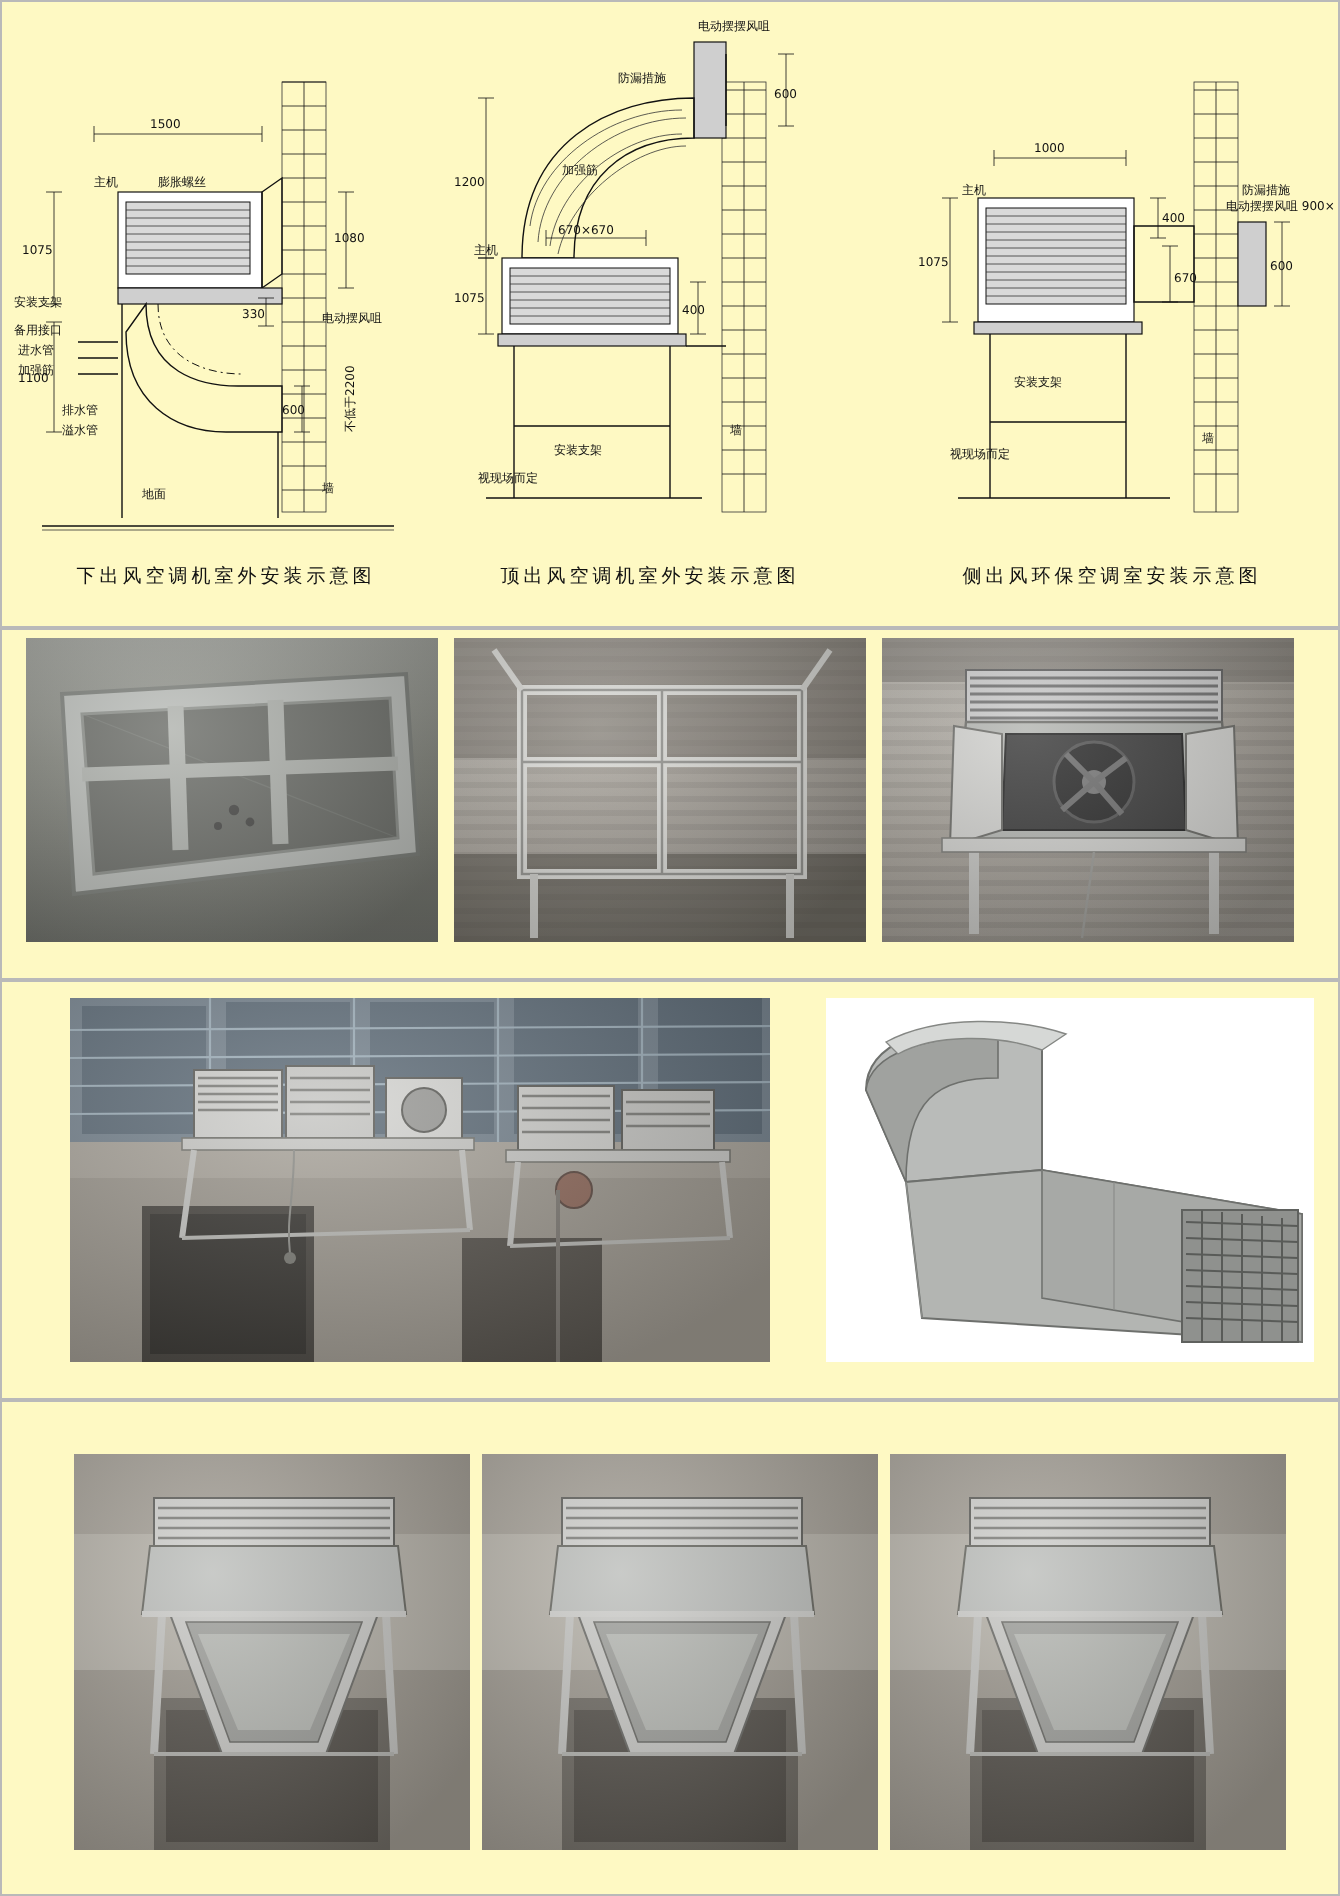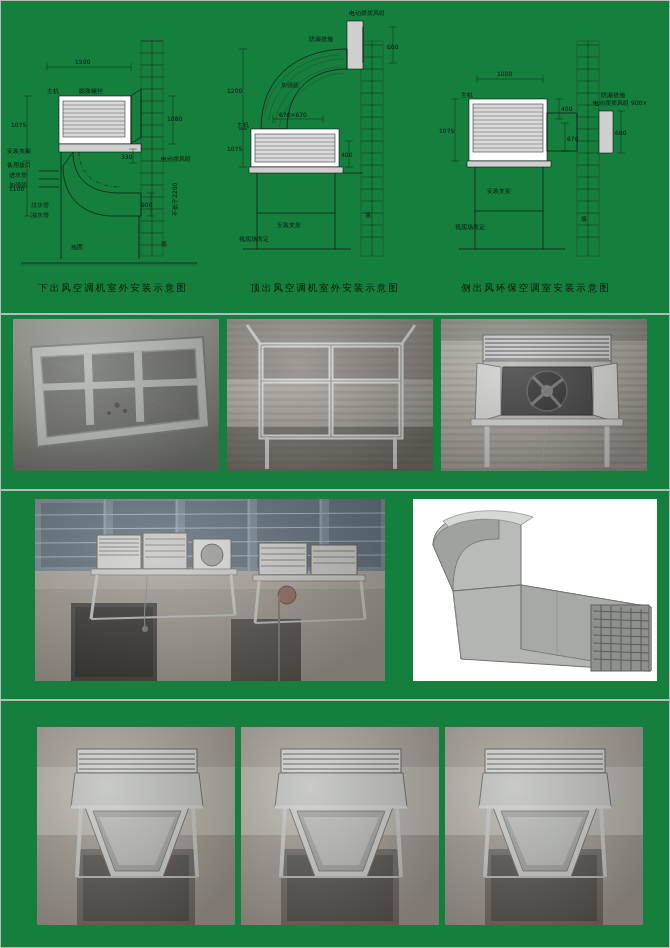--- a/index.html
+++ b/index.html
@@ -1,17 +1,17 @@
 <!DOCTYPE html>
 <html><head>
 <meta charset="utf-8">
 <style>
   html,body{margin:0;padding:0;background:#fff;}
   body{width:670px;height:948px;font-family:"DejaVu Sans","Liberation Sans",sans-serif;color:#111;}
-  #page{position:relative;width:670px;height:948px;border:1px solid #b9b9b9;box-sizing:border-box;background:#15803d;overflow:hidden;}
+  #page{position:relative;width:670px;height:948px;border:1px solid #b9b9b9;box-sizing:border-box;background:#fef9c3;overflow:hidden;}
 
   .band{position:absolute;left:0;width:670px;box-sizing:border-box;}
   .rule{position:absolute;left:0;width:670px;height:2px;background:#b9b9b9;}
 
   
   #drawings{top:0;height:312px;}
   .dwg{position:absolute;top:0;height:312px;}
   .dwg .caption{position:absolute;bottom:18px;width:100%;text-align:center;font-size:9.5px;letter-spacing:2px;color:#111;}
   svg{display:block;}
   .ln{stroke:#111;stroke-width:0.7;fill:none;}
@@ -192,21 +192,21 @@
         <text class="txt" x="96" y="40">防漏措施</text>
         <text class="txt" x="68" y="86">加强筋</text>
         <text class="txt" x="24" y="126">主机</text>
         <text class="txt" x="64" y="226">安装支架</text>
         <text class="txt" x="26" y="240">视现场而定</text>
         <text class="txt" x="152" y="216">墙</text>
       </svg>
       <div class="caption">顶出风空调机室外安装示意图</div>
     </div>
 
-    <div class="dwg" style="left:424px;width:222px;">
+    <div class="dwg" style="left:444px;width:222px;">
       <svg width="222" height="300" viewBox="0 0 222 300">
 
         <rect x="152" y="40" width="22" height="215" class="lnthin" fill="#f2f2f2"></rect>
         <g class="hatch">
           <line x1="152" y1="44" x2="174" y2="44"></line>
             <line x1="152" y1="56" x2="174" y2="56"></line>
           <line x1="152" y1="68" x2="174" y2="68"></line>
             <line x1="152" y1="80" x2="174" y2="80"></line>
           <line x1="152" y1="92" x2="174" y2="92"></line>
             <line x1="152" y1="104" x2="174" y2="104"></line>

